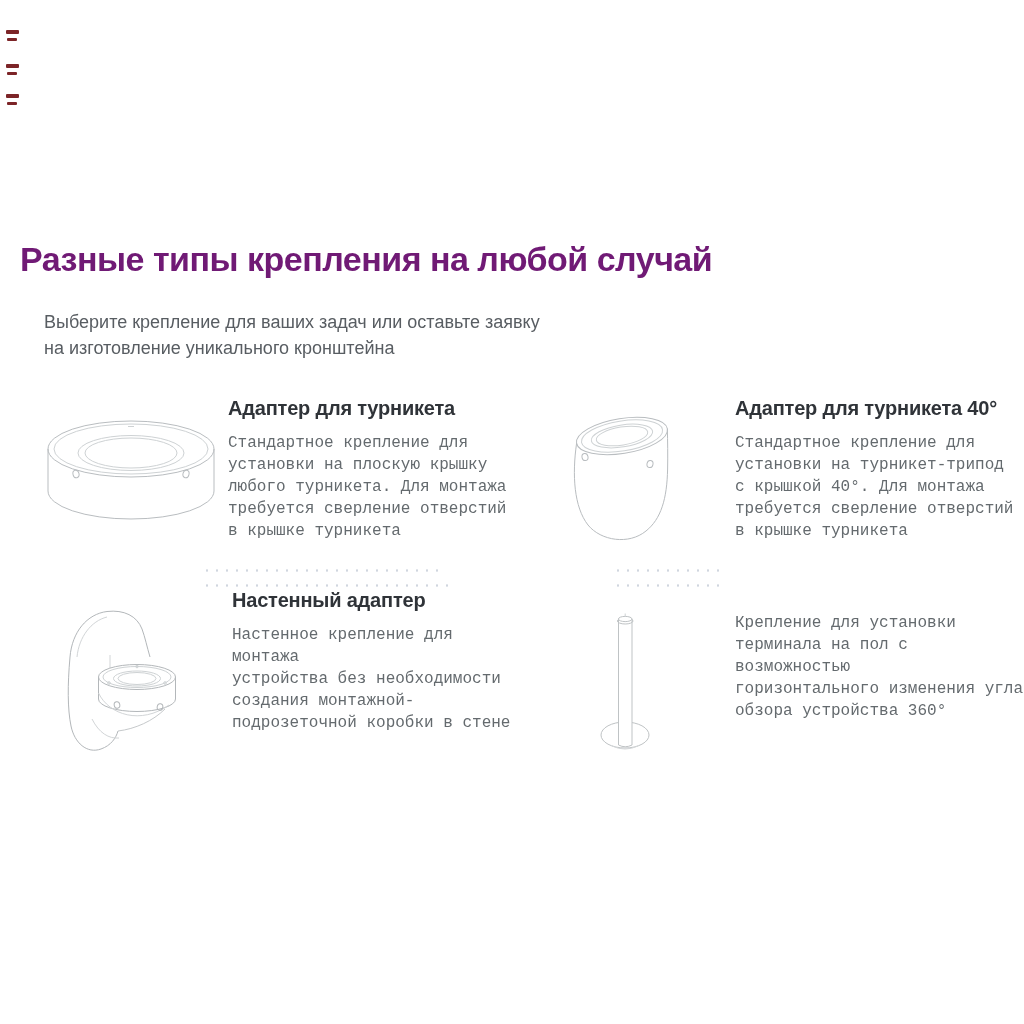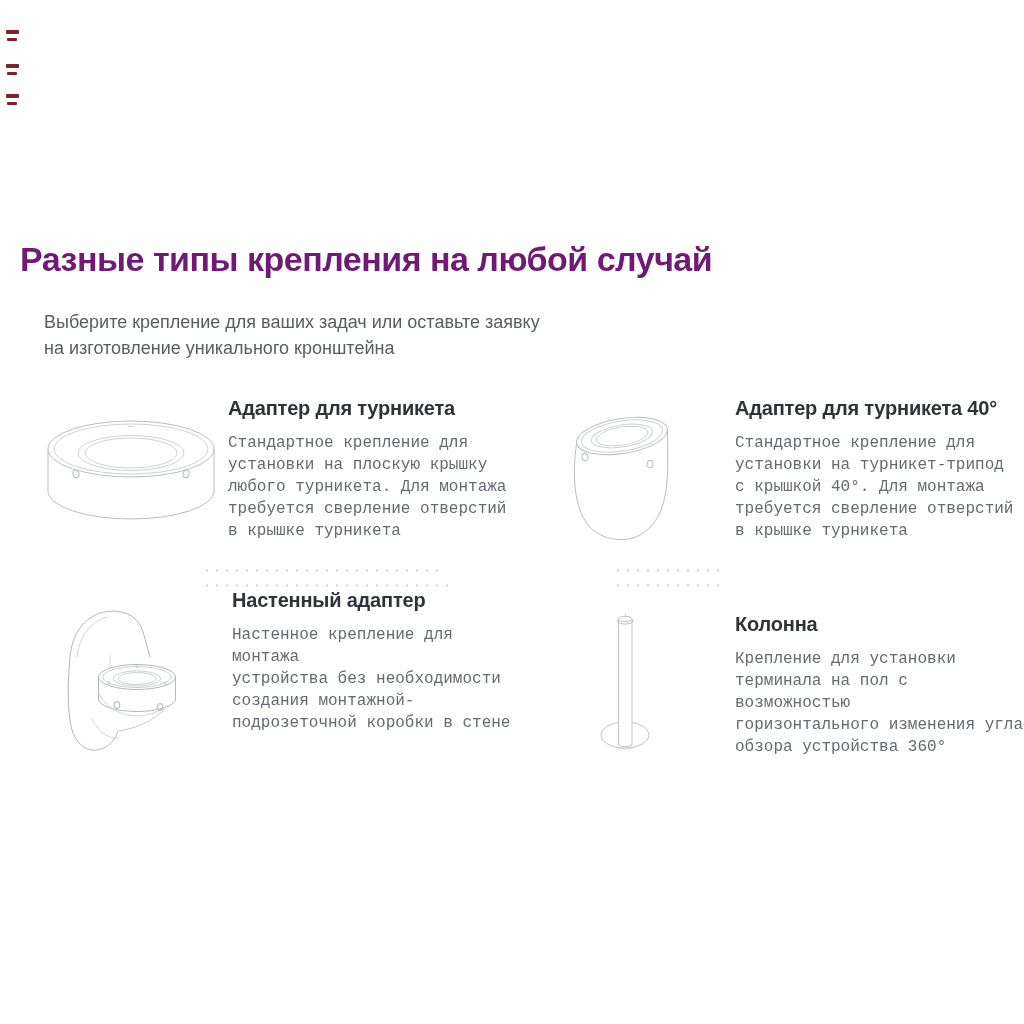--- a/index.html
+++ b/index.html
@@ -162,20 +162,19 @@
         <path d="M34.5,134 Q41.2,137.5 48,134"></path>
 
         <ellipse cx="41.2" cy="10" rx="7.8" ry="3"></ellipse>
         <ellipse cx="41.2" cy="8" rx="6.8" ry="2.6" fill="#ffffff"></ellipse>
         <path d="M41.2,2.5 V5.5" stroke="#ced2d4"></path>
       </g>
     </svg>
   </div>
 
   <div class="card-text" style="left:735px;top:612px">
-    <h3>Колонна</h3>
     <p>Крепление для установки
 терминала на пол с возможностью
 горизонтального изменения угла
 обзора устройства 360°</p>
   </div>
 
 </div>
 
 </body></html>

